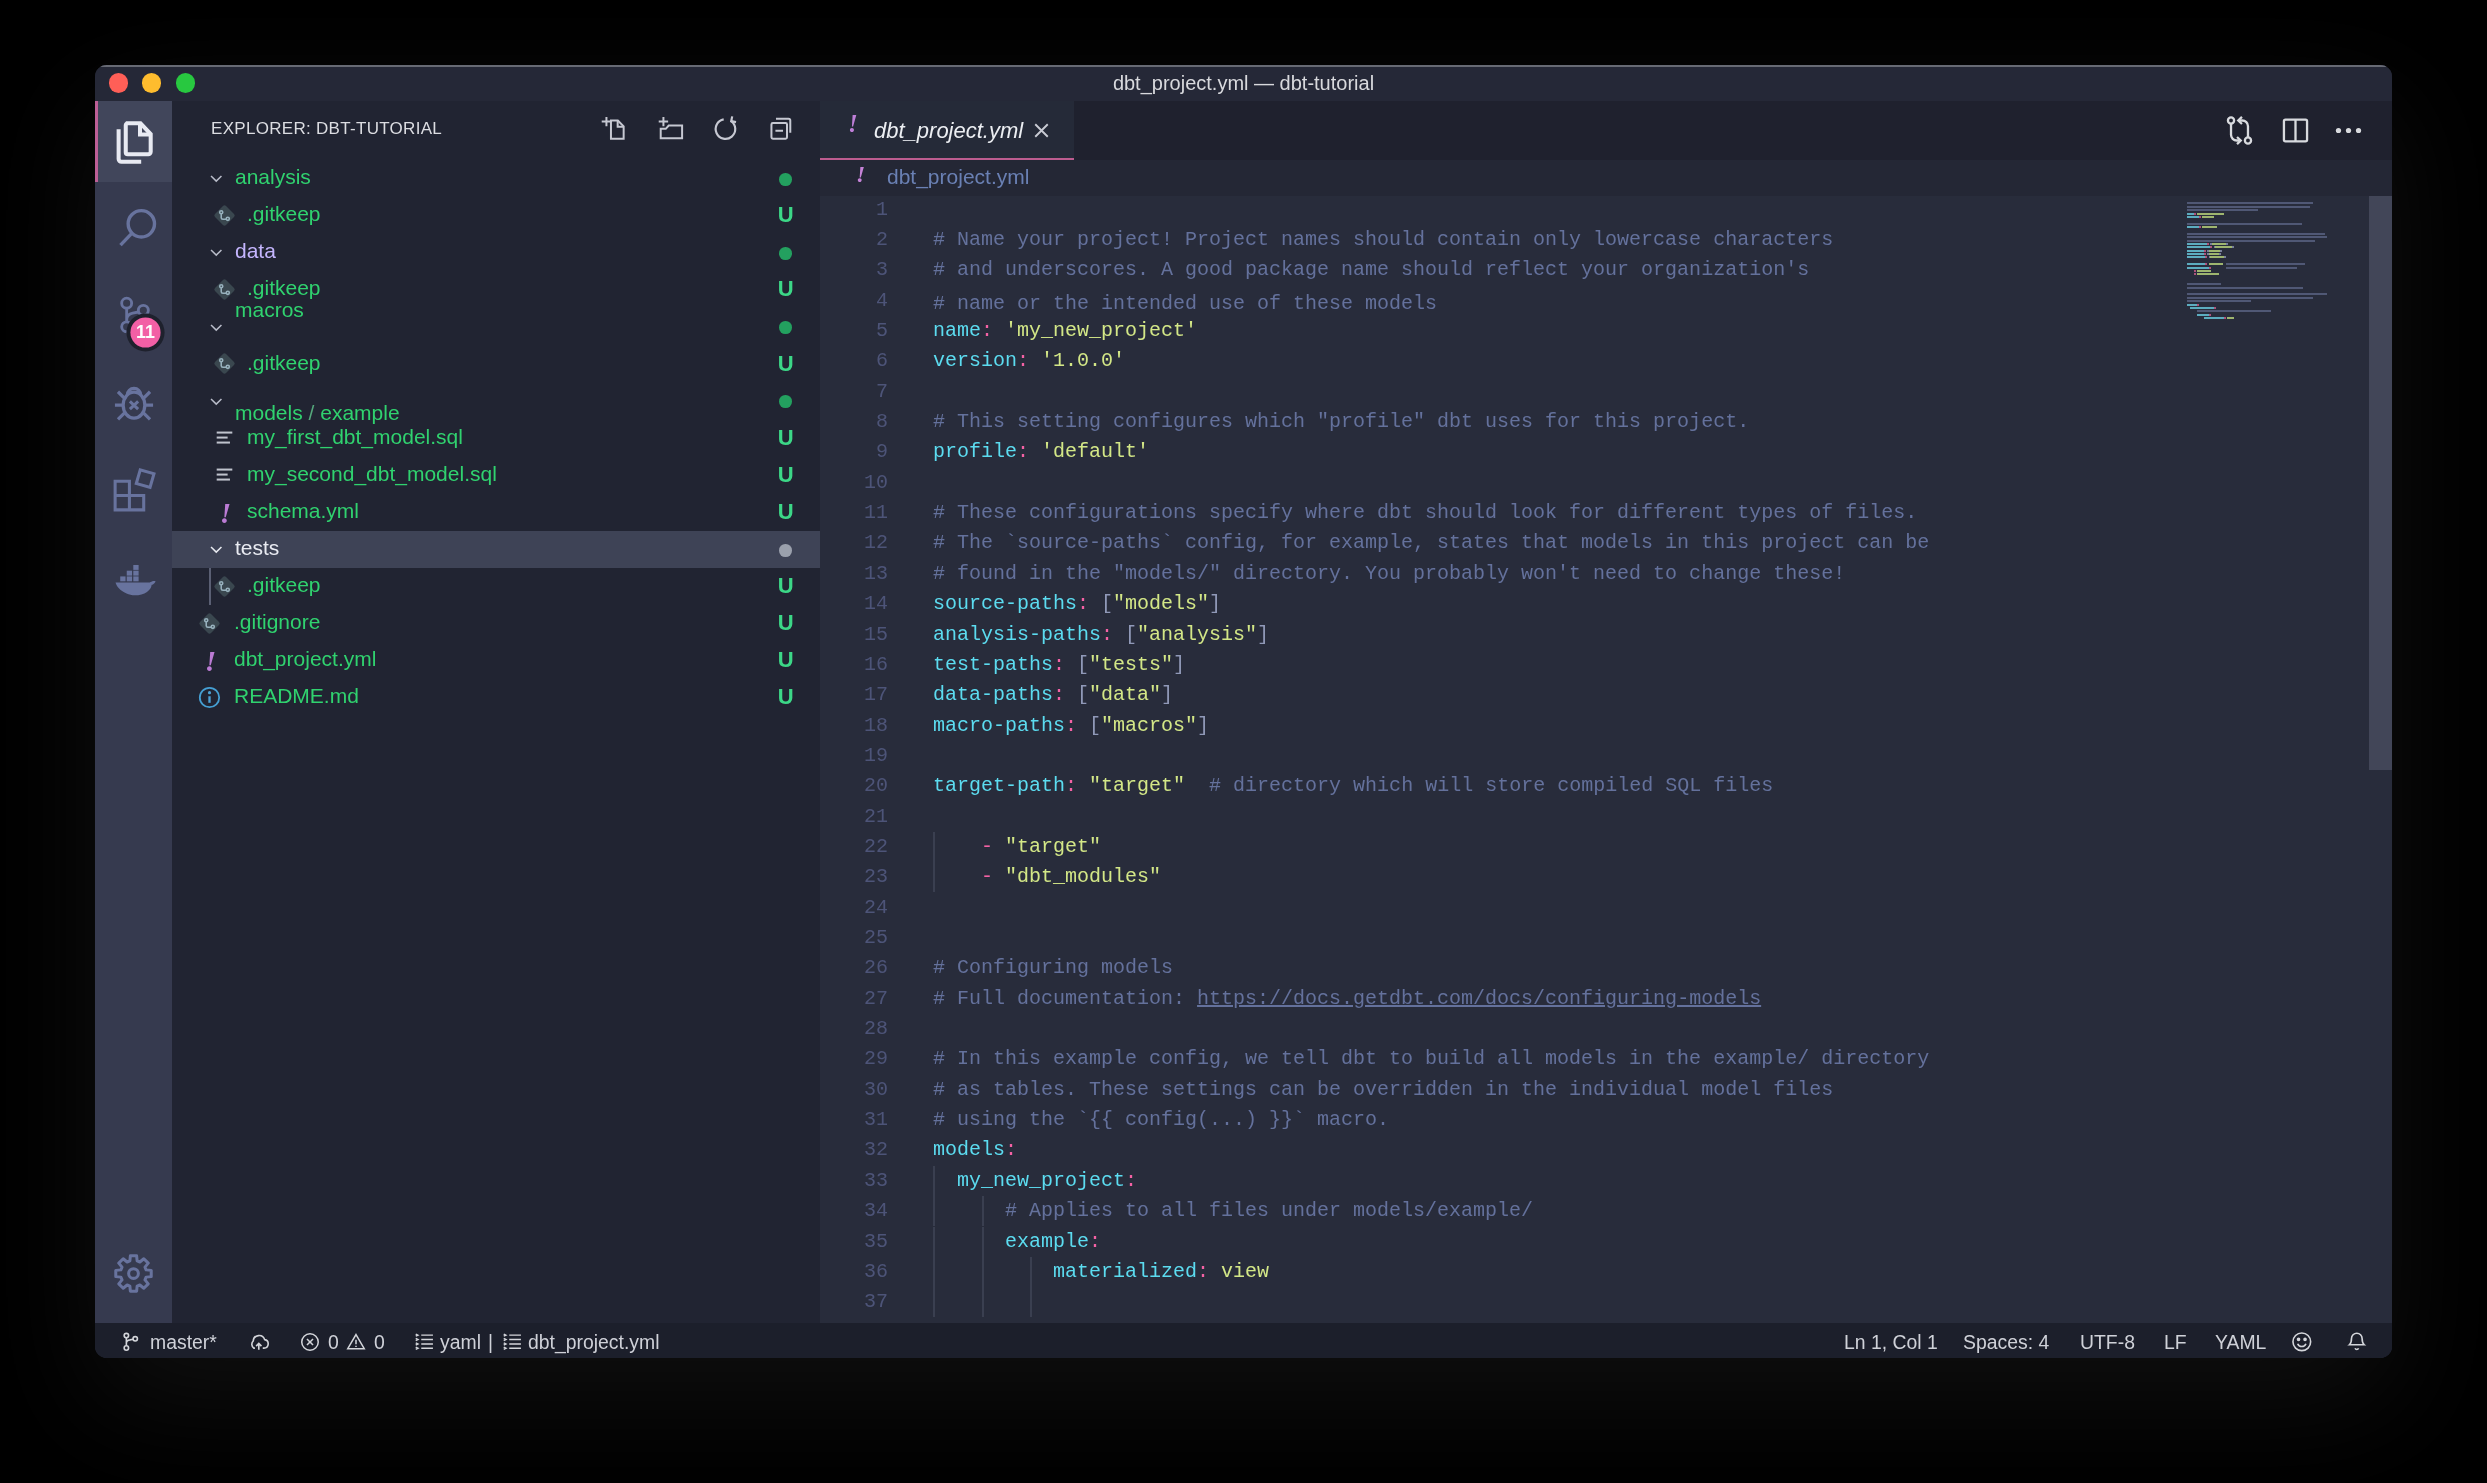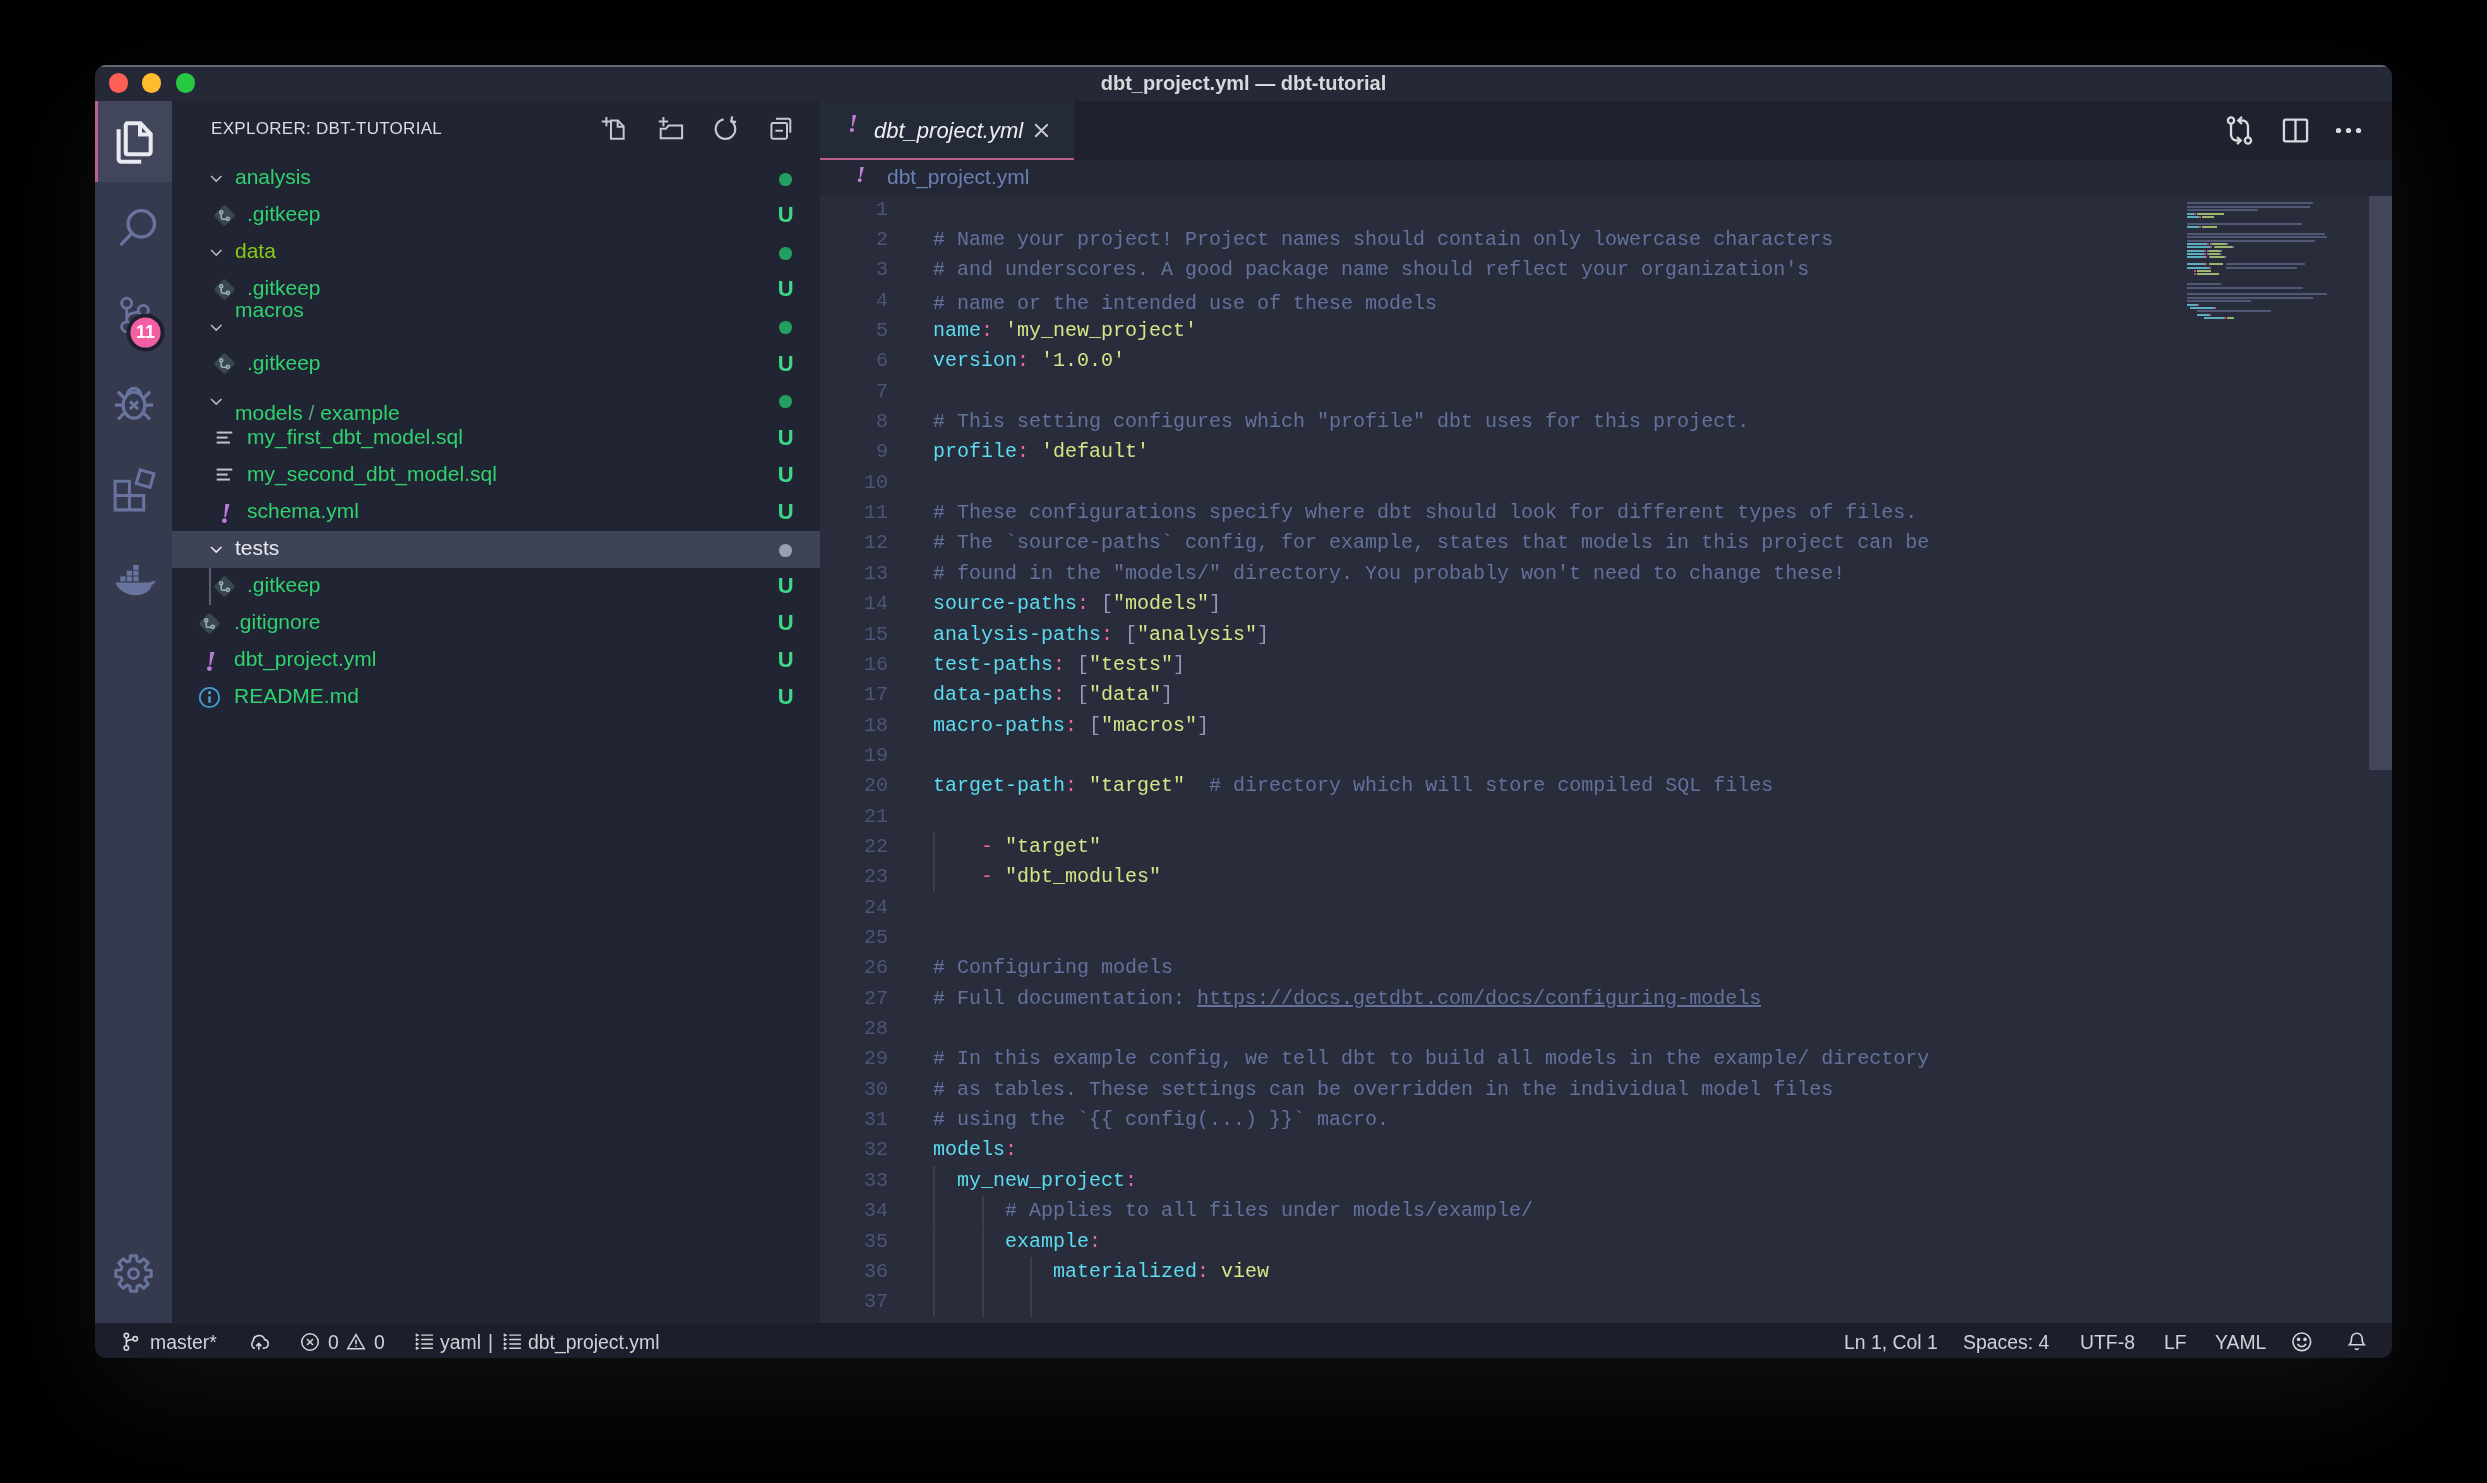--- a/index.html
+++ b/index.html
@@ -1,21 +1,21 @@
 <!DOCTYPE html>
 <html style="font-size:13.5px"><head><meta charset="utf-8"><style>
 * {margin:0;padding:0;box-sizing:border-box}
 html,body {width:2487px;height:1484px;background:#000000;overflow:hidden}
 body {font-family:"Liberation Sans",sans-serif;position:relative}
 .abs {position:absolute}
 #win {position:absolute;left:95px;top:65px;width:2297px;height:1293px;background:#282c3b;border-radius:11.8px;overflow:hidden;box-shadow:0 42px 118px rgba(20,20,20,.8)}
 #titlebar {position:absolute;left:0;top:0;width:100%;height:36px;background:#252837}
 #topline {position:absolute;left:0;top:0;width:100%;height:1.7px;background:#73767f;border-radius:11.8px 11.8px 0 0;opacity:.85}
 .tl {position:absolute;top:8.4px;width:19.4px;height:19.4px;border-radius:50%}
-#wtitle {position:absolute;top:6.7px;left:0;width:100%;text-align:center;font-size:20px;font-weight:700;color:#d8d9dd}
+#wtitle {position:absolute;top:6.7px;left:0;width:100%;text-align:center;font-size:20px;font-weight:400;color:#d8d9dd}
 #activity {position:absolute;left:0;top:36px;width:77px;height:1222px;background:#363a4f}
 #acttile {position:absolute;left:0;top:0;width:100%;height:81px;background:#41465b}
 #actind {position:absolute;left:0;top:0;width:3.4px;height:81px;background:#bd5f96}
 .aicon {position:absolute;left:0;width:77px;text-align:center}
 #sidebar {position:absolute;left:77px;top:36px;width:648px;height:1222px;background:#212432}
 #sbhead {position:absolute;left:39px;top:17.7px;font-size:17px;letter-spacing:0.3px;color:#dcdde2}
 .trow {position:absolute;left:0;width:100%;height:37px}
 .trow.sel {background:#3e4356}
 .tlab {position:absolute;font-size:21px;color:#30d26f;white-space:pre}
 .grn {color:#30d26f}
@@ -143,21 +143,21 @@
             <circle cx="10.1" cy="10.1" r="1"></circle>
             <path d="M5.9 6.9 v2.6 M5.9 9.5 q0 .9 1.1.9 l2.1 0"></path>
           </g>
         </svg></div>
 <div class="tlab grn" style="left:75px;top:101px">.gitkeep</div>
 <div class="udec" style="top:101px">U</div>
 <div class="trow" style="top:133px"></div>
 <svg class="abs" style="left:35px;top:142px" width="18.5" height="18.5" viewBox="0 0 16 16">
         <path d="M3.5 6 8 10.5 12.5 6" fill="none" stroke="#b8bcc9" stroke-width="1.3"></path>
       </svg>
-<div class="tlab" style="left:63px;top:138px;color:#84cc16">data</div>
+<div class="tlab" style="left:63px;top:138px;color:#c4b5fd">data</div>
 <div class="dot" style="top:146px;background:#23a05f"></div>
 <div class="trow" style="top:170px"></div>
 <div class="abs" style="left:40px;top:176px"><svg width="25" height="25" viewBox="0 0 16 16">
           <g transform="rotate(45 8 8)">
             <rect x="3" y="3" width="10" height="10" rx="1.4" fill="#3a474f"></rect>
           </g>
           <g stroke="#97b1bd" stroke-width="1" fill="none">
             <circle cx="5.9" cy="5.9" r="1"></circle>
             <circle cx="10.1" cy="10.1" r="1"></circle>
             <path d="M5.9 6.9 v2.6 M5.9 9.5 q0 .9 1.1.9 l2.1 0"></path>

